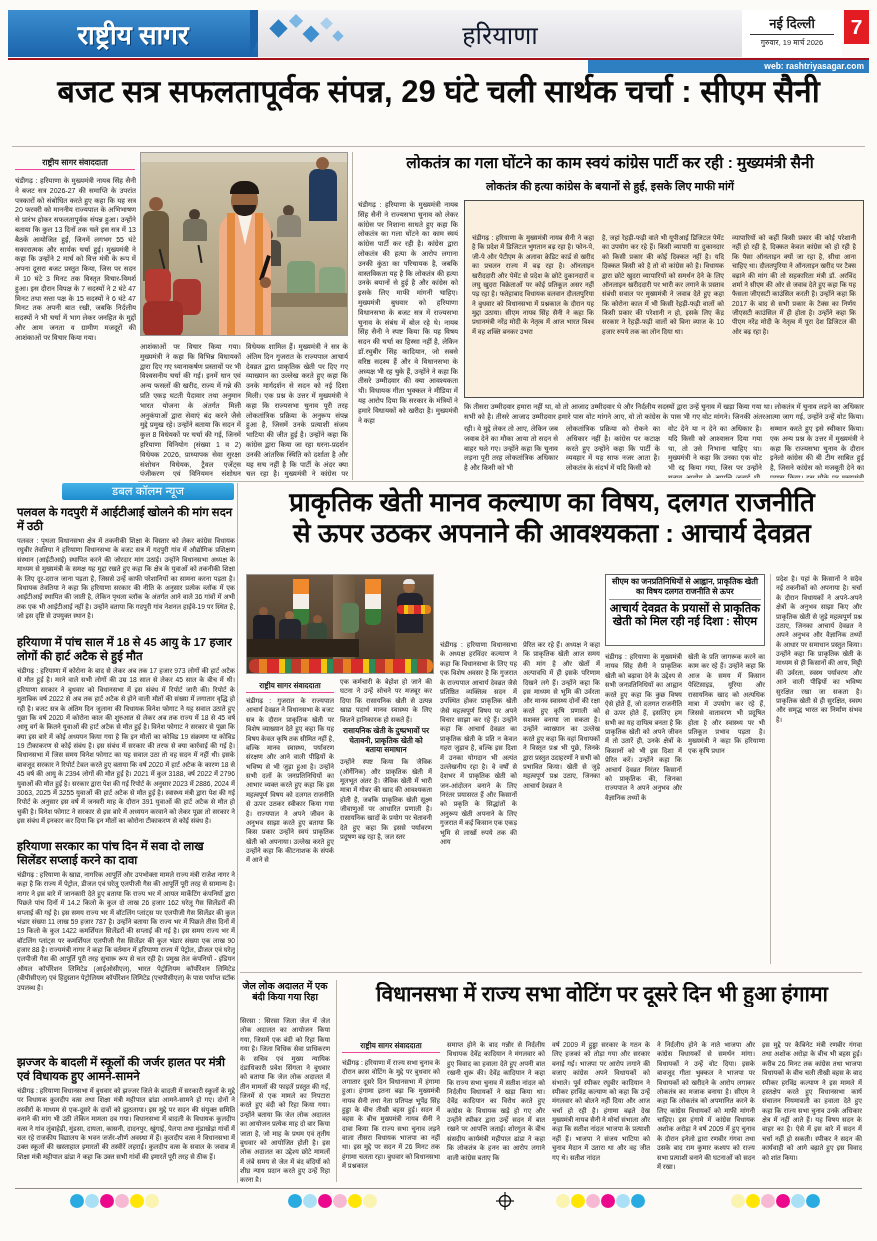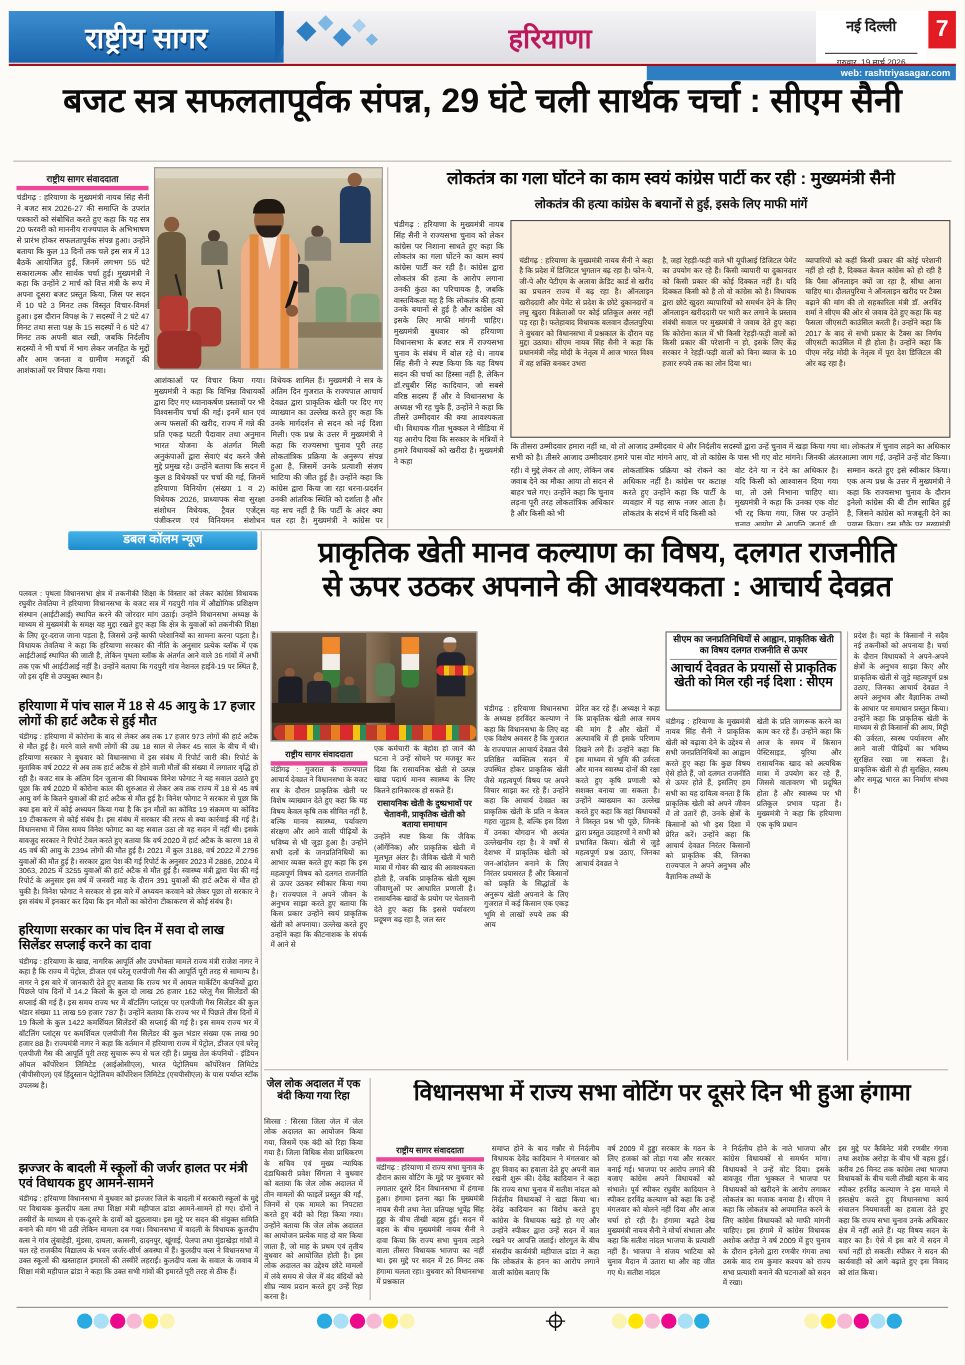--- a/index.html
+++ b/index.html
@@ -4,55 +4,55 @@
 <style>
   html,body{margin:0;padding:0;background:#e8e6e0;}
   .page{position:relative;width:877px;height:1241px;background:#fcfbf7;margin:0 auto;
         font-family:"Liberation Sans","DejaVu Sans",sans-serif;overflow:hidden;color:#1b1b1b;}
   .abs{position:absolute;}
   .t{position:absolute;font-size:7px;line-height:1.4;text-align:justify;color:#222;overflow:hidden;}
   .ts{font-size:6.7px;}
   .hl{position:absolute;font-weight:bold;color:#0c0c0c;line-height:1.18;}
   .ctr{text-align:center;}
   .byline{position:absolute;font-weight:bold;font-size:8px;text-align:center;
-          border-bottom:4px solid #ec4899;padding-bottom:2px;color:#222;}
+          border-bottom:1px solid #ec4899;padding-bottom:2px;color:#222;}
   .vline{position:absolute;width:1px;background:#b8b4ac;}
   .hline{position:absolute;height:1px;background:#b8b4ac;}
   
   .mh-left{position:absolute;left:8px;top:10px;width:250px;height:47px;
            background:linear-gradient(180deg,#3c8ecf,#1a63ab);display:flex;align-items:center;}
   .mh-left .logo{width:100%;text-align:center;font-size:26px;font-weight:bold;color:#fff;
                  text-shadow:1px 1px 0 #0b3a6b;}
   .mh-notch{position:absolute;left:250px;top:10px;width:0;height:0;
             border-top:47px solid #1a63ab;border-right:22px solid transparent;}
   .mh-mid{position:absolute;left:258px;top:10px;width:484px;height:47px;
           background:linear-gradient(180deg,#f4f4f6,#dddde2);}
   .diamond{position:absolute;transform:rotate(45deg);}
   .mh-right{position:absolute;left:742px;top:10px;width:100px;height:47px;background:#fff;}
   .mh-city{font-weight:bold;font-size:13px;text-align:center;margin-top:4px;
-           border-bottom:1px solid #333;padding-bottom:16px;margin-left:8px;margin-right:8px;}
+           border-bottom:1px solid #333;padding-bottom:2px;margin-left:8px;margin-right:8px;}
   .mh-date{font-size:7.5px;text-align:center;margin-top:2px;color:#222;}
   .pagebox{position:absolute;left:844px;top:10px;width:25px;height:34px;background:#e31b22;
            color:#fff;font-size:21px;font-weight:bold;text-align:center;line-height:34px;}
   .redline{position:absolute;left:8px;top:58px;width:861px;height:2px;background:#a3111c;}
   .webstrip{position:absolute;left:588px;top:60px;width:281px;height:13px;background:#2e7fc1;
             color:#fff;font-size:8.5px;font-weight:bold;text-align:right;line-height:13px;padding-right:5px;box-sizing:border-box;}
   
   .dbox{position:absolute;left:464px;top:200px;width:400px;height:198px;background:#fbf0df;
         border:1.5px solid #4a4a4a;box-sizing:border-box;}
   .dbox-hl{position:absolute;left:4px;right:4px;top:3px;font-size:13.5px;font-weight:bold;
            text-align:center;border-bottom:1px solid #7a7a7a;padding-bottom:3px;color:#0c0c0c;}
   
   .kbox{position:absolute;border:1px solid #666;background:#fff;box-sizing:border-box;padding:2px 3px;}
   .kicker{font-size:8px;font-weight:bold;text-align:center;line-height:1.25;color:#111;
           border-bottom:1px solid #999;padding-bottom:2px;margin-bottom:2px;}
   .khl{font-size:11.5px;font-weight:bold;text-align:center;line-height:1.15;color:#0c0c0c;}
   
   .banner{position:absolute;left:62px;top:483px;width:172px;height:17px;
-          background:linear-gradient(180deg,#45b3e8,#1d8ccd);color:#fff;font-weight:bold;
+          background:linear-gradient(180deg,#45b3e8,#1d8ccd);color:#fff;font-weight:normal;
           font-size:11.5px;text-align:center;line-height:17px;border-radius:2px;}
   
   .photo{position:absolute;overflow:hidden;background:#b9ac93;border:1px solid #999;box-sizing:border-box;}
   .ph{position:absolute;}
   
   .dots{position:absolute;display:flex;}
   .dot{width:14px;height:14px;border-radius:50%;margin-right:1px;display:inline-block;}
   .crosshair{position:absolute;}
   .subh-inline{font-weight:bold;font-size:7.5px;text-align:center;line-height:1.3;margin:2px 0;}
 </style>
@@ -64,21 +64,21 @@
   <div class="mh-left">
     <div class="logo">राष्ट्रीय सागर</div>
   </div>
   <div class="mh-notch"></div>
   <div class="mh-mid"></div>
   <div class="diamond" style="left:272px;top:22px;width:13px;height:13px;background:#2e7fc1;"></div>
   <div class="diamond" style="left:291px;top:16px;width:10px;height:10px;background:#7db7e3;"></div>
   <div class="diamond" style="left:305px;top:28px;width:12px;height:12px;background:#3f8fd0;"></div>
   <div class="diamond" style="left:322px;top:19px;width:9px;height:9px;background:#aacfec;"></div>
   <div class="diamond" style="left:334px;top:32px;width:8px;height:8px;background:#7db7e3;"></div>
-  <div class="abs" style="left:380px;top:17px;width:240px;text-align:center;font-size:25px;font-weight:bold;color:#be185d;">हरियाणा</div>
+  <div class="abs" style="left:380px;top:17px;width:240px;text-align:center;font-size:25px;font-weight:normal;color:#0f172a;">हरियाणा</div>
   <div class="mh-right">
     <div class="mh-city">नई दिल्ली</div>
     <div class="mh-date">गुरुवार, 19 मार्च 2026</div>
   </div>
   <div class="pagebox">7</div>
   <div class="redline"></div>
   <div class="webstrip">web: rashtriyasagar.com</div>
 
   <div class="hl ctr" style="left:12px;top:74px;width:853px;font-size:31px;">बजट सत्र सफलतापूर्वक संपन्न, 29 घंटे चली सार्थक चर्चा : सीएम सैनी</div>
   <div class="hline" style="left:12px;top:146px;width:853px;"></div>
@@ -137,20 +137,21 @@
   <div class="t" style="left:464px;top:424px;width:94px;height:54px;">रही। वे मुद्दे लेकर तो आए, लेकिन जब जवाब देने का मौका आया तो सदन से बाहर चले गए। उन्होंने कहा कि चुनाव लड़ना पूरी तरह लोकतांत्रिक अधिकार है और किसी को भी</div>
   <div class="t" style="left:566px;top:424px;width:94px;height:54px;">लोकतांत्रिक प्रक्रिया को रोकने का अधिकार नहीं है। कांग्रेस पर कटाक्ष करते हुए उन्होंने कहा कि पार्टी के व्यवहार में यह साफ नजर आता है। लोकतंत्र के संदर्भ में यदि किसी को</div>
   <div class="t" style="left:668px;top:424px;width:94px;height:54px;">वोट देने या न देने का अधिकार है। यदि किसी को आश्वासन दिया गया था, तो उसे निभाना चाहिए था। मुख्यमंत्री ने कहा कि उनका एक वोट भी रद्द किया गया, जिस पर उन्होंने चुनाव आयोग से आपत्ति जताई थी, लेकिन उसे स्वीकार नहीं किया गया। इसके बावजूद उन्होंने लोकतांत्रिक प्रक्रिया का</div>
   <div class="t" style="left:770px;top:424px;width:94px;height:54px;">सम्मान करते हुए इसे स्वीकार किया। एक अन्य प्रश्न के उत्तर में मुख्यमंत्री ने कहा कि राज्यसभा चुनाव के दौरान इनेलो कांग्रेस की बी टीम साबित हुई है, जिसने कांग्रेस को मजबूती देने का प्रयास किया। इस मौके पर मुख्यमंत्री के मीडिया सचिव प्रवीण आत्रेय भी उपस्थित रहे।</div>
 
   <div class="hline" style="left:138px;top:481px;width:726px;"></div>
   <div class="vline" style="left:237px;top:483px;height:700px;"></div>
 
   <div class="banner">डबल कॉलम न्यूज</div>
 
+  <div class="hl" style="left:17px;top:506px;width:218px;font-size:11.5px;">पलवल के गदपुरी में आईटीआई खोलने की मांग सदन में उठी</div>
   <div class="t ts" style="left:17px;top:536px;width:218px;height:94px;">पलवल : पृथला विधानसभा क्षेत्र में तकनीकी शिक्षा के विस्तार को लेकर कांग्रेस विधायक रघुबीर तेवतिया ने हरियाणा विधानसभा के बजट सत्र में गदपुरी गांव में औद्योगिक प्रशिक्षण संस्थान (आईटीआई) स्थापित करने की जोरदार मांग उठाई। उन्होंने विधानसभा अध्यक्ष के माध्यम से मुख्यमंत्री के समक्ष यह मुद्दा रखते हुए कहा कि क्षेत्र के युवाओं को तकनीकी शिक्षा के लिए दूर-दराज जाना पड़ता है, जिससे उन्हें काफी परेशानियों का सामना करना पड़ता है। विधायक तेवतिया ने कहा कि हरियाणा सरकार की नीति के अनुसार प्रत्येक ब्लॉक में एक आईटीआई स्थापित की जाती है, लेकिन पृथला ब्लॉक के अंतर्गत आने वाले 36 गांवों में अभी तक एक भी आईटीआई नहीं है। उन्होंने बताया कि गदपुरी गांव नेशनल हाईवे-19 पर स्थित है, जो इस दृष्टि से उपयुक्त स्थान है।</div>
 
   <div class="hl" style="left:17px;top:636px;width:218px;font-size:11.5px;">हरियाणा में पांच साल में 18 से 45 आयु के 17 हजार लोगों की हार्ट अटैक से हुई मौत</div>
   <div class="t ts" style="left:17px;top:666px;width:218px;height:168px;">चंडीगढ़ : हरियाणा में कोरोना के बाद से लेकर अब तक 17 हजार 973 लोगों की हार्ट अटैक से मौत हुई है। मरने वाले सभी लोगों की उम्र 18 साल से लेकर 45 साल के बीच में थी। हरियाणा सरकार ने बुधवार को विधानसभा में इस संबंध में रिपोर्ट जारी की। रिपोर्ट के मुताबिक वर्ष 2022 से अब तक हार्ट अटैक से होने वाली मौतों की संख्या में लगातार वृद्धि हो रही है। बजट सत्र के अंतिम दिन जुलाना की विधायक विनेश फोगाट ने यह सवाल उठाते हुए पूछा कि वर्ष 2020 में कोरोना काल की शुरुआत से लेकर अब तक राज्य में 18 से 45 वर्ष आयु वर्ग के कितने युवाओं की हार्ट अटैक से मौत हुई है। विनेश फोगाट ने सरकार से पूछा कि क्या इस बारे में कोई अध्ययन किया गया है कि इन मौतों का कोविड 19 संक्रमण या कोविड 19 टीकाकरण से कोई संबंध है। इस संबंध में सरकार की तरफ से क्या कार्रवाई की गई है। विधानसभा में जिस समय विनेश फोगाट का यह सवाल उठा तो वह सदन में नहीं थी। इसके बावजूद सरकार ने रिपोर्ट टेबल करते हुए बताया कि वर्ष 2020 में हार्ट अटैक के कारण 18 से 45 वर्ष की आयु के 2394 लोगों की मौत हुई है। 2021 में कुल 3188, वर्ष 2022 में 2796 युवाओं की मौत हुई है। सरकार द्वारा पेश की गई रिपोर्ट के अनुसार 2023 में 2886, 2024 में 3063, 2025 में 3255 युवाओं की हार्ट अटैक से मौत हुई है। स्वास्थ्य मंत्री द्वारा पेश की गई रिपोर्ट के अनुसार इस वर्ष में जनवरी माह के दौरान 391 युवाओं की हार्ट अटैक से मौत हो चुकी है। विनेश फोगाट ने सरकार से इस बारे में अध्ययन करवाने को लेकर पूछा तो सरकार ने इस संबंध में इनकार कर दिया कि इन मौतों का कोरोना टीकाकरण से कोई संबंध है।</div>
 
   <div class="hl" style="left:17px;top:840px;width:218px;font-size:11.5px;">हरियाणा सरकार का पांच दिन में सवा दो लाख सिलेंडर सप्लाई करने का दावा</div>
   <div class="t ts" style="left:17px;top:870px;width:218px;height:182px;">चंडीगढ़ : हरियाणा के खाद्य, नागरिक आपूर्ति और उपभोक्ता मामले राज्य मंत्री राजेश नागर ने कहा है कि राज्य में पेट्रोल, डीजल एवं घरेलू एलपीजी गैस की आपूर्ति पूरी तरह से सामान्य है। नागर ने इस बारे में जानकारी देते हुए बताया कि राज्य भर में आयल मार्केटिंग कंपनियों द्वारा पिछले पांच दिनों में 14.2 किलो के कुल दो लाख 26 हजार 162 घरेलू गैस सिलेंडरों की सप्लाई की गई है। इस समय राज्य भर में बॉटलिंग प्लांट्स पर एलपीजी गैस सिलेंडर की कुल भंडार संख्या 11 लाख 59 हजार 787 है। उन्होंने बताया कि राज्य भर में पिछले तीस दिनों में 19 किलो के कुल 1422 कमर्शियल सिलेंडरों की सप्लाई की गई है। इस समय राज्य भर में बॉटलिंग प्लांट्स पर कमर्शियल एलपीजी गैस सिलेंडर की कुल भंडार संख्या एक लाख 90 हजार 88 है। राज्यमंत्री नागर ने कहा कि वर्तमान में हरियाणा राज्य में पेट्रोल, डीजल एवं घरेलू एलपीजी गैस की आपूर्ति पूरी तरह सुचारू रूप से चल रही है। प्रमुख तेल कंपनियों - इंडियन ऑयल कॉर्पोरेशन लिमिटेड (आईओसीएल), भारत पेट्रोलियम कॉर्पोरेशन लिमिटेड (बीपीसीएल) एवं हिंदुस्तान पेट्रोलियम कॉर्पोरेशन लिमिटेड (एचपीसीएल) के पास पर्याप्त स्टॉक उपलब्ध है।</div>
 
   <div class="hl" style="left:17px;top:1056px;width:218px;font-size:11.5px;">झज्जर के बादली में स्कूलों की जर्जर हालत पर मंत्री एवं विधायक हुए आमने-सामने</div>
   <div class="t ts" style="left:17px;top:1086px;width:218px;height:96px;">चंडीगढ़ : हरियाणा विधानसभा में बुधवार को झज्जर जिले के बादली में सरकारी स्कूलों के मुद्दे पर विधायक कुलदीप वत्स तथा शिक्षा मंत्री महीपाल ढांडा आमने-सामने हो गए। दोनों ने तस्वीरों के माध्यम से एक-दूसरे के दावों को झुठलाया। इस मुद्दे पर सदन की संयुक्त समिति बनाने की मांग भी उठी लेकिन मामला दब गया। विधानसभा में बादली के विधायक कुलदीप वत्स ने गांव लुंबाहेड़ी, मुंडसा, दायला, कासनी, दादनपुर, खूंगाई, पेलपा तथा मुंडाखेड़ा गांवों में चल रहे राजकीय विद्यालय के भवन जर्जर-शीर्ण अवस्था में हैं। कुलदीप वत्स ने विधानसभा में उक्त स्कूलों की खस्ताहाल इमारतों की तस्वीरें लहराईं। कुलदीप वत्स के सवाल के जवाब में शिक्षा मंत्री महीपाल ढांडा ने कहा कि उक्त सभी गांवों की इमारतें पूरी तरह से ठीक हैं।</div>

